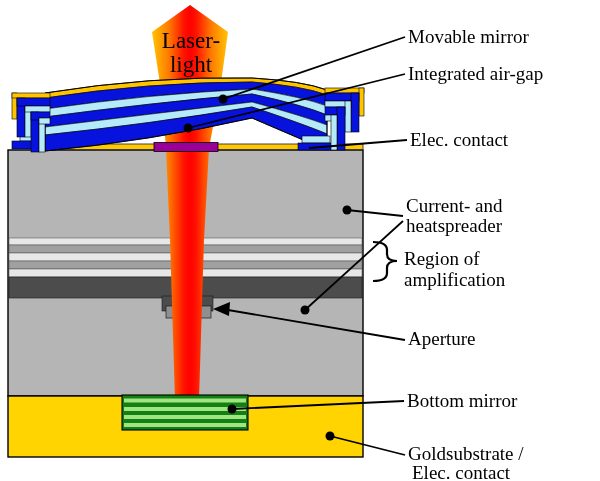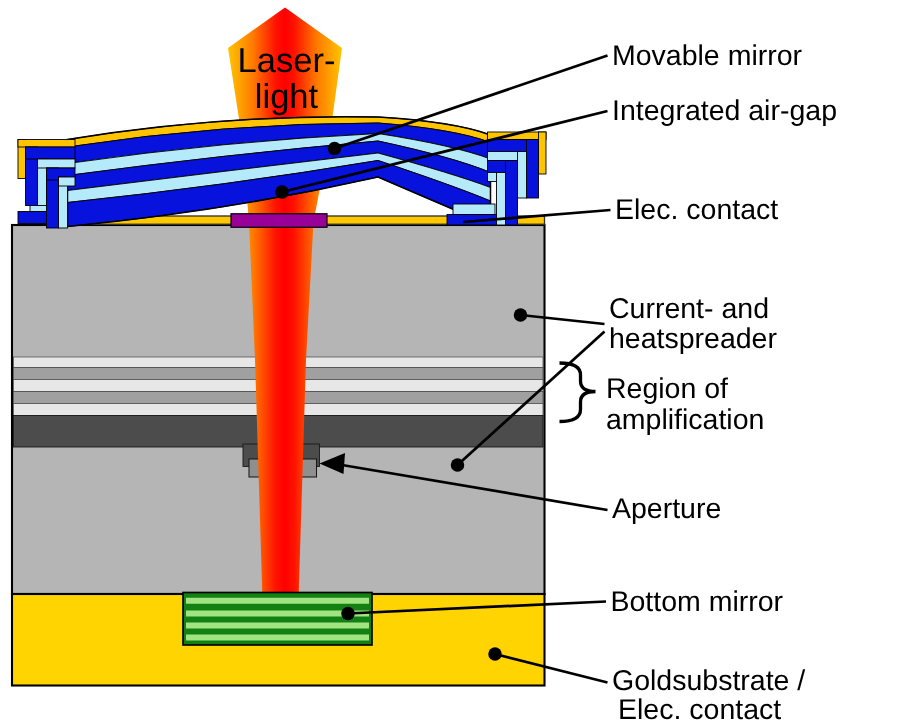--- a/index.html
+++ b/index.html
@@ -1,16 +1,16 @@
 <!DOCTYPE html>
 <html style="--beam-core: #FF0000; --beam-hot: #FF1200; --beam-mid: #FF7A00; --beam-edge: #FFC400; --mirror-blue: #0712DC; --mirror-cyan: #B4EAF9; --mirror-coat: #FFC400; --contact-strip: #FFC800; --contact-purple: #980098; --body-gray: #B5B5B5; --stripe-light: #E7E7E7; --stripe-gray: #A0A0A0; --dark-layer: #4C4C4C; --aperture-gray: #8F8F8F; --gold: #FFD400; --green-dark: #128012; --green-light: #A2E482;"><head>
 <meta charset="utf-8">
 <style>
   html,body{margin:0;padding:0;background:#fff;}
-  .stage{width:600px;height:481px;position:relative;font-family:Liberation Sans, sans-serif;}
+  .stage{width:600px;height:481px;position:relative;font-family:Liberation Serif, serif;}
   svg{display:block;}
   .db{fill:var(--mirror-blue);stroke:#000;stroke-width:.6;}
   .cy{fill:var(--mirror-cyan);stroke:#000;stroke-width:.6;}
   .yl{fill:var(--mirror-coat);stroke:#000;stroke-width:.6;}
   .body-gray{fill:var(--body-gray);stroke:#000;stroke-width:1.4;}
   .stripe-l{fill:var(--stripe-light);stroke:#4a4a4a;stroke-width:.5;}
   .stripe-g{fill:var(--stripe-gray);stroke:#4a4a4a;stroke-width:.5;}
   .darklayer{fill:var(--dark-layer);stroke:#1a1a1a;stroke-width:.6;}
   .aperture-inner{fill:var(--aperture-gray);stroke:#1a1a1a;stroke-width:.7;}
   .gold{fill:var(--gold);stroke:#000;stroke-width:1.4;}

